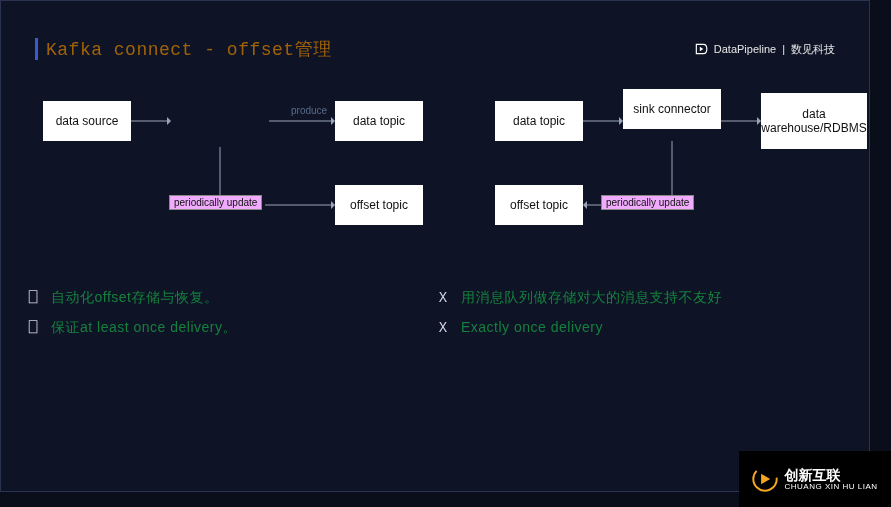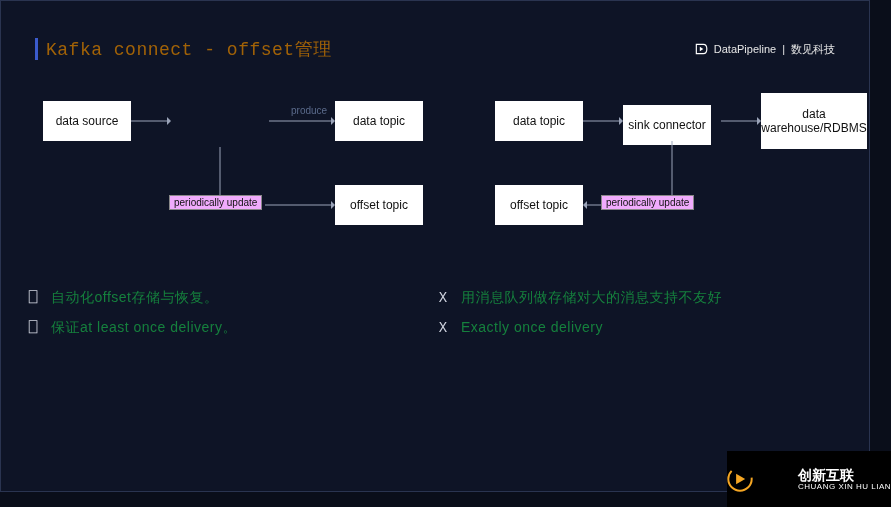--- a/index.html
+++ b/index.html
@@ -128,26 +128,26 @@
   }
   .bullet-row .text {
     font-family: Liberation Sans, sans-serif;
     color: #15803d;
     letter-spacing: 0.5px;
   }
   .watermark {
     position: absolute;
     right: 0;
     bottom: 0;
-    width: 164px;
+    width: 152px;
     height: 56px;
     background: #000;
     display: flex;
     align-items: center;
-    justify-content: space-between;
+    justify-content: center;
     gap: 6px;
   }
   .watermark .wm-text {
     color: #fff;
     font-size: 14px;
     font-weight: bold;
     line-height: 1;
   }
   .watermark .wm-sub {
     color: #fff;
@@ -192,21 +192,21 @@
         <line class="arrow-line" x1="226" y1="32" x2="288" y2="32"></line>
         <polygon class="arrow-head" points="288,28 292,32 288,36"></polygon>
         <line class="arrow-line" x1="177" y1="58" x2="177" y2="106"></line>
         <line class="arrow-line" x1="222" y1="116" x2="288" y2="116"></line>
         <polygon class="arrow-head" points="288,112 292,116 288,120"></polygon>
       </svg>
     </div>
 
     <div class="flow right">
       <div class="node" style="left:0; top:12px; width:88px; height:40px;">data topic</div>
-      <div class="node" style="left:128px; top:16px; width:88px; height:40px;">sink connector</div>
+      <div class="node" style="left:128px; top:0; width:98px; height:40px;">sink connector</div>
       <div class="node" style="left:266px; top:4px; width:106px; height:56px;">data warehouse/RDBMS</div>
       <div class="node" style="left:0; top:96px; width:88px; height:40px;">offset topic</div>
 
       <div class="edge-label" style="left:106px; top:106px;">periodically update</div>
 
       <svg class="arrow" style="left:0; top:0;" width="380" height="140">
         <line class="arrow-line" x1="88" y1="32" x2="124" y2="32"></line>
         <polygon class="arrow-head" points="124,28 128,32 124,36"></polygon>
         <line class="arrow-line" x1="226" y1="32" x2="262" y2="32"></line>
         <polygon class="arrow-head" points="262,28 266,32 262,36"></polygon>

